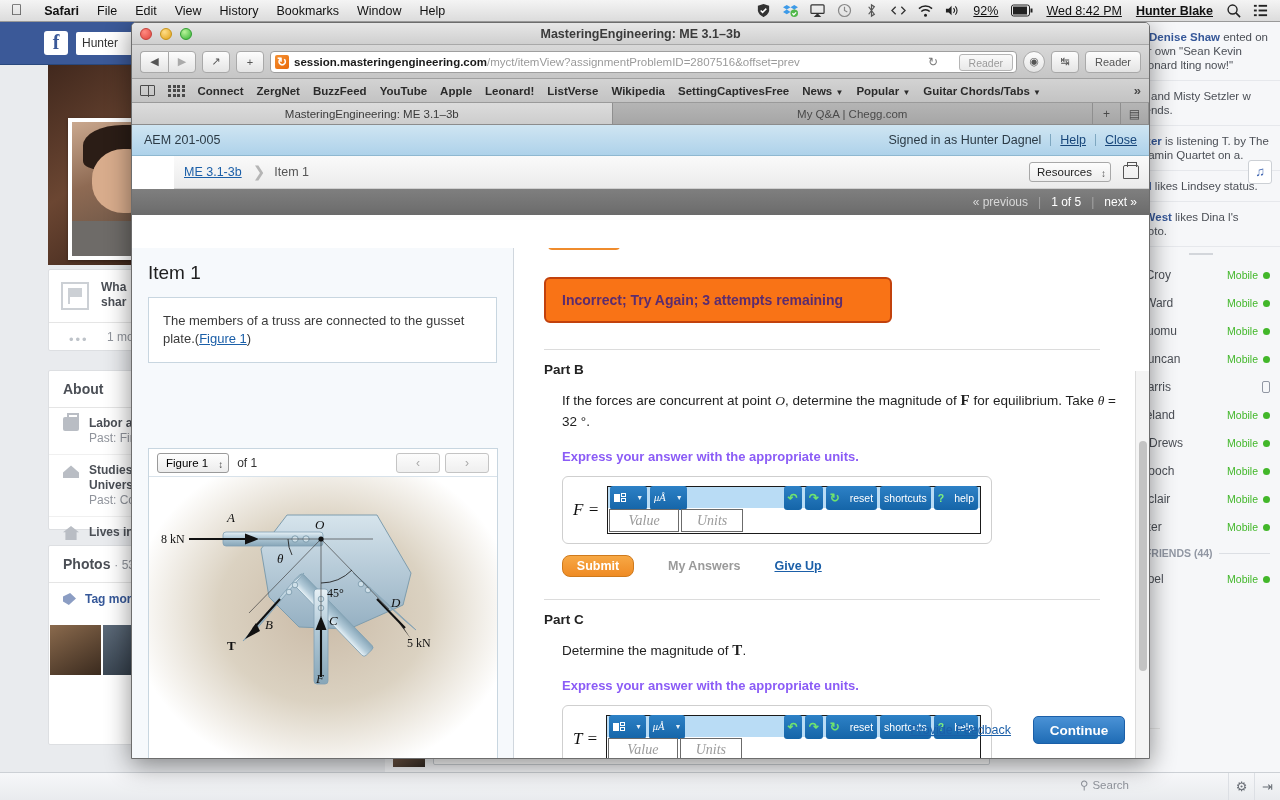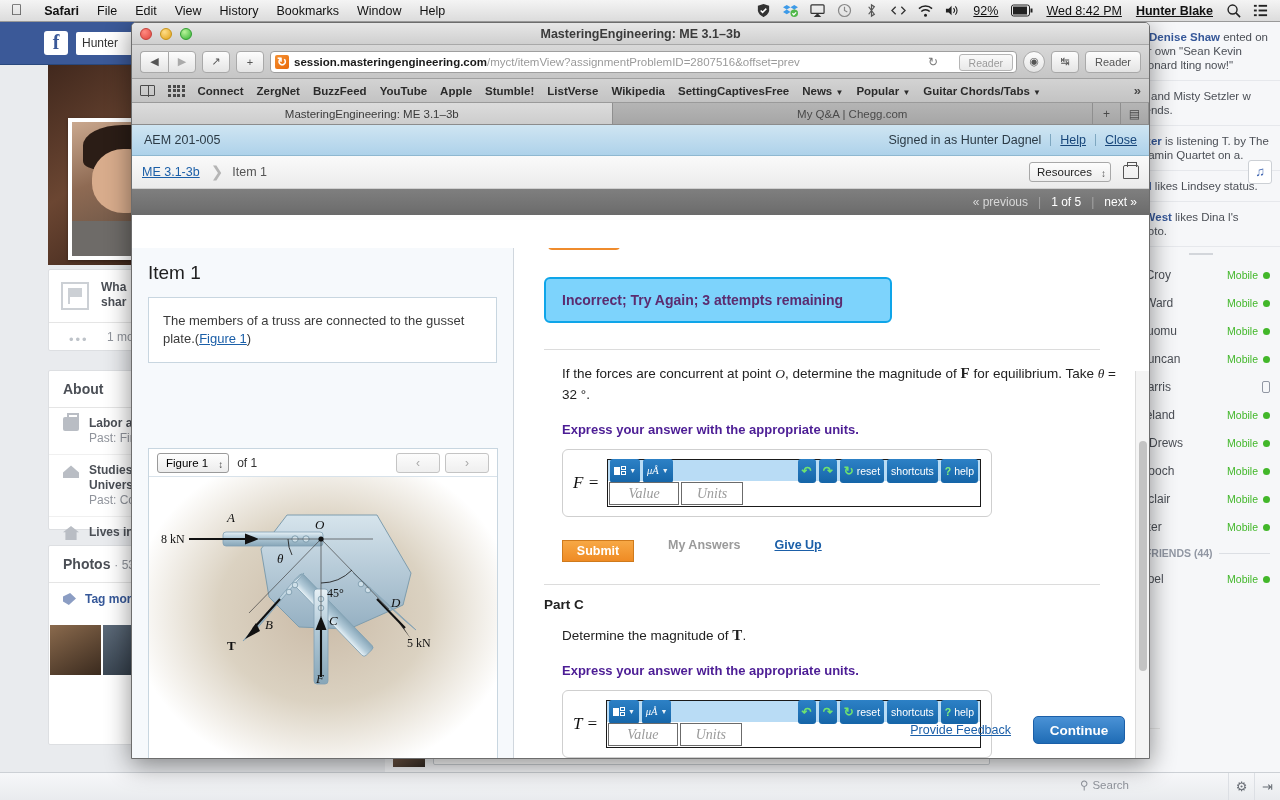--- a/index.html
+++ b/index.html
@@ -216,21 +216,21 @@
     height: 31px; background: linear-gradient(to bottom,#cfe5f2,#aed2ea);
     display:flex; align-items:center; padding: 0 12px; font-size:12.5px; color:#2b3a45;
     border-bottom:1px solid #8fb8d0;
   }
   #mast-hdr .right { margin-left:auto; display:flex; align-items:center; gap:9px; }
   #mast-hdr a { color:#17467a; text-decoration: underline; }
   .vdiv { width:1px; height:12px; background:#7ea7c0; }
   #mast-crumbs {
     height: 33px; background: linear-gradient(to bottom,#fafafa,#ebebeb);
     border-bottom:1px solid #cfcfcf; display:flex; align-items:center; padding:0 10px;
-    font-size:12.5px; color:#555;
+    font-size:12.5px; color:#555;margin-left:42px;
   }
   #mast-crumbs a { color:#1b5fa8; text-decoration:underline; }
   .crumb-sep { margin: 0 9px 0 11px; color:#b5b5b5; font-size: 15px; }
   #mast-crumbs .right { margin-left:auto; display:flex; align-items:center; gap:12px; }
   .sel-box {
     height:20px; border:1px solid #a8a8a8; border-radius:3px; padding:0 18px 0 7px;
     background:linear-gradient(to bottom,#fdfdfd,#ededed); font-size:11.5px; color:#222;
     line-height:19px; position:relative;
   }
   .sel-box:after { content:"\2195"; position:absolute; right:4px; top:1px; color:#555; font-size:10px;}
@@ -273,64 +273,64 @@
   }
   .fig-arrows { margin-left:auto; display:flex; gap:5px; }
   #fig-canvas { position:absolute; left:0; right:0; top:28px; bottom:10px; }
 
   #right-pane { flex:1; position:relative; background:#fff; padding: 0 24px; overflow:hidden; }
   .orange-stub {
     position:absolute; left:565px; top:196px; width:72px; height:9px; background:#ef8b2c;
     border-radius:0 0 4px 4px;
   }
   #alert-box {
-    margin: 29px 0 0 6px; width: 348px; border:2px solid #0ea5e9; border-radius:6px;
-    background:#7dd3fc; padding: 13px 16px; font-size:14px; font-weight:bold; color:#5b2c6f;
+    margin: 29px 0 0 6px; width: 348px; border:2px solid #c2410c; border-radius:6px;
+    background:#f97316; padding: 13px 16px; font-size:14px; font-weight:bold; color:#5b2c6f;
   }
   .part-sep { margin: 26px 0 0 6px; height:1px; background:#dcdcdc; width: 556px; }
   .part-title { margin: 12px 0 0 6px; font-size:13.5px; font-weight:bold; color:#222; }
   .part-text { margin: 13px 0 0 24px; font-size:13.5px; color:#222; line-height:21px; width:560px; }
   .part-text i { font-family:"Liberation Serif", serif; }
   .bold-serif { font-family:"Liberation Serif", serif; font-weight:bold; font-size:15px; }
-  .part-instr { margin: 17px 0 0 24px; font-size:13px; font-weight:bold; color:#4c1d95; }
+  .part-instr { margin: 17px 0 0 24px; font-size:13px; font-weight:bold; color:#8b5cf6; }
   .answer-box {
     margin: 12px 0 0 24px; width: 430px; border:1px solid #cfcfcf; border-radius:6px;
     background:#fff; padding: 9px 10px; display:flex; align-items:center;
   }
   .ans-label { font-family:"Liberation Serif", serif; font-style:italic; font-size:17px; margin-right:8px; color:#111; }
   .ans-widget { flex:1; border:1px solid #1a1a1a; background:#fff; }
   .ans-toolbar {
     height:21px; background:#b9dcf5; display:flex; align-items:center; gap:3px; padding:0 2px;
   }
   .tb-btn {
     height:17px; background:linear-gradient(to bottom,#2d81c6,#1565a8); border-radius:3px;
-    color:#fff; font-size:10.5px; display:flex; align-items:center; padding:12px 4px; gap:3px;
+    color:#fff; font-size:10.5px; display:flex; align-items:center; padding:12px 4px; gap:10px;
     white-space:nowrap;
   }
   .tb-btn .caret { font-size:7px; opacity:.9; }
   .tb-spacer { flex:1; }
   .tb-icon-sq { display:inline-flex; gap:1px; align-items:center; }
   .sq-filled { width:6px;height:8px;background:#fff; }
   .sq-stackwrap { display:flex; flex-direction:column; gap:1px; }
   .sq-small { width:5px;height:4px;border:1px solid #fff; }
   .mu { font-family:"Liberation Serif", serif; font-style:italic; }
   .arrow-g { color:#6fe36f; font-size:12px; font-weight:bold; }
   .qmark-g { color:#7ef07e; font-weight:bold; }
   .ans-fields { height:25px; display:flex; align-items:stretch; }
   .fld {
     border:1px solid #6b6b6b; margin:1px; display:flex; align-items:center; justify-content:center;
     font-family:"Liberation Serif", serif; font-style:italic; font-size:14px; color:#9a9a9a;
   }
   .fld.value { width:70px; }
   .fld.units { width:62px; }
   .submit-row { margin: 11px 0 0 24px; display:flex; align-items:center; gap:34px; }
   .btn-submit {
-    width:72px; height:22px; border-radius:0; border:1px solid #cf7a1c;
+    width:72px; height:22px; border-radius:8px; border:1px solid #cf7a1c;
     background:linear-gradient(to bottom,#f7a845,#ef8b24);
-    color:#fff; font-size:12.5px; font-weight:bold; text-align:center; line-height:21px;margin-top:12px;
+    color:#fff; font-size:12.5px; font-weight:bold; text-align:center; line-height:21px;
   }
   .my-answers { font-size:12.5px; color:#9a9a9a; font-weight:bold; }
   .give-up { font-size:12.5px; color:#1b5fa8; font-weight:bold; text-decoration:underline; }
   #footer-row {
     position:absolute; right:24px; bottom:14px; display:flex; align-items:center; gap:22px;
   }
   #provide-feedback { font-size:12.5px; color:#1b5fa8; text-decoration:underline; }
   #btn-continue {
     width:92px; height:28px; border-radius:5px; border:1px solid #1b5fa8;
     background:linear-gradient(to bottom,#4a92d6,#1f6cb5);
@@ -561,21 +561,21 @@
         <i></i>
         <i></i>
         <i></i>
         <i></i>
     </span>
     <span>Connect</span>
     <span>ZergNet</span>
     <span>BuzzFeed</span>
     <span>YouTube</span>
     <span>Apple</span>
-    <span>Stumble!</span>
+    <span>Leonard!</span>
     <span>ListVerse</span>
     <span>Wikipedia</span>
     <span>SettingCaptivesFree</span>
     <span><span>News</span> <span style="font-size:8px">▼</span></span>
     <span><span>Popular</span> <span style="font-size:8px">▼</span></span>
     <span><span>Guitar Chords/Tabs</span> <span style="font-size:8px">▼</span></span>
     <span class="bk-more">»</span>
   </div>
 
   <div id="sf-tabs">
@@ -718,20 +718,21 @@
           </div>
         </div>
       </div>
 
       <div id="right-pane">
         <div class="orange-stub" style="position:absolute;left:34px;top:-8px;width:72px;height:10px"></div>
 
         <div id="alert-box">Incorrect; Try Again; 3 attempts remaining</div>
 
         <div class="part-sep"></div>
+        <div class="part-title">Part B</div>
         <div class="part-text">
           <span>If the forces are concurrent at point </span><i>O</i><span>, determine the magnitude of </span><span class="bold-serif">F</span><span> for equilibrium. Take </span><i>θ</i><span> = 32 °.</span>
         </div>
         <div class="part-instr">Express your answer with the appropriate units.</div>
 
         <div class="answer-box">
           <span class="ans-label"><span>F</span> =</span>
           <div class="ans-widget">
             <div class="ans-toolbar">
               <span class="tb-btn">

